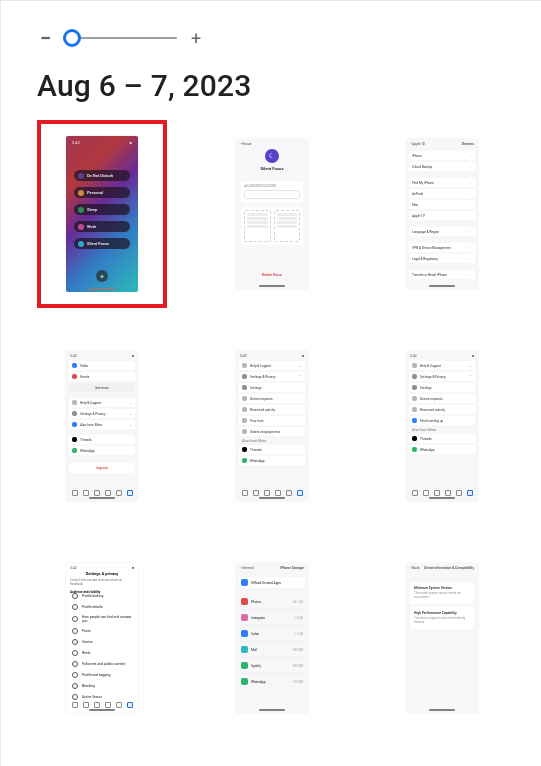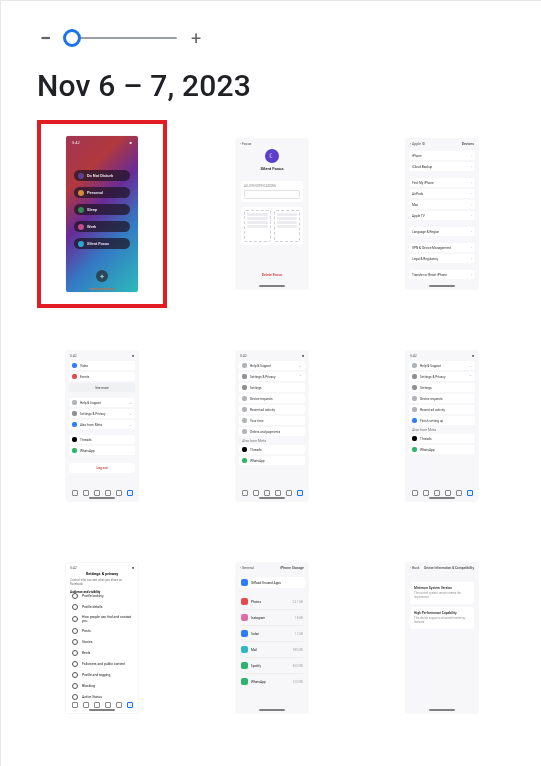--- a/index.html
+++ b/index.html
@@ -159,21 +159,21 @@
 
 <div class="toolbar">
   <span class="zoom-minus">−</span>
   <div class="slider">
     <div class="slider-track"></div>
     <div class="slider-thumb"></div>
   </div>
   <span class="zoom-plus">+</span>
 </div>
 
-<h1 class="date-title">Nov 6 – 7, 2023</h1>
+<h1 class="date-title">Aug 6 – 7, 2023</h1>
 
 <div class="grid">
 
   <div class="cell">
     <div class="thumb-frame selected-border">
       <div class="phone tall">
         <div class="p1-bg"></div>
           <div class="p1-overlay"></div>
         <div class="p1-top">
             <span>5:42</span>

